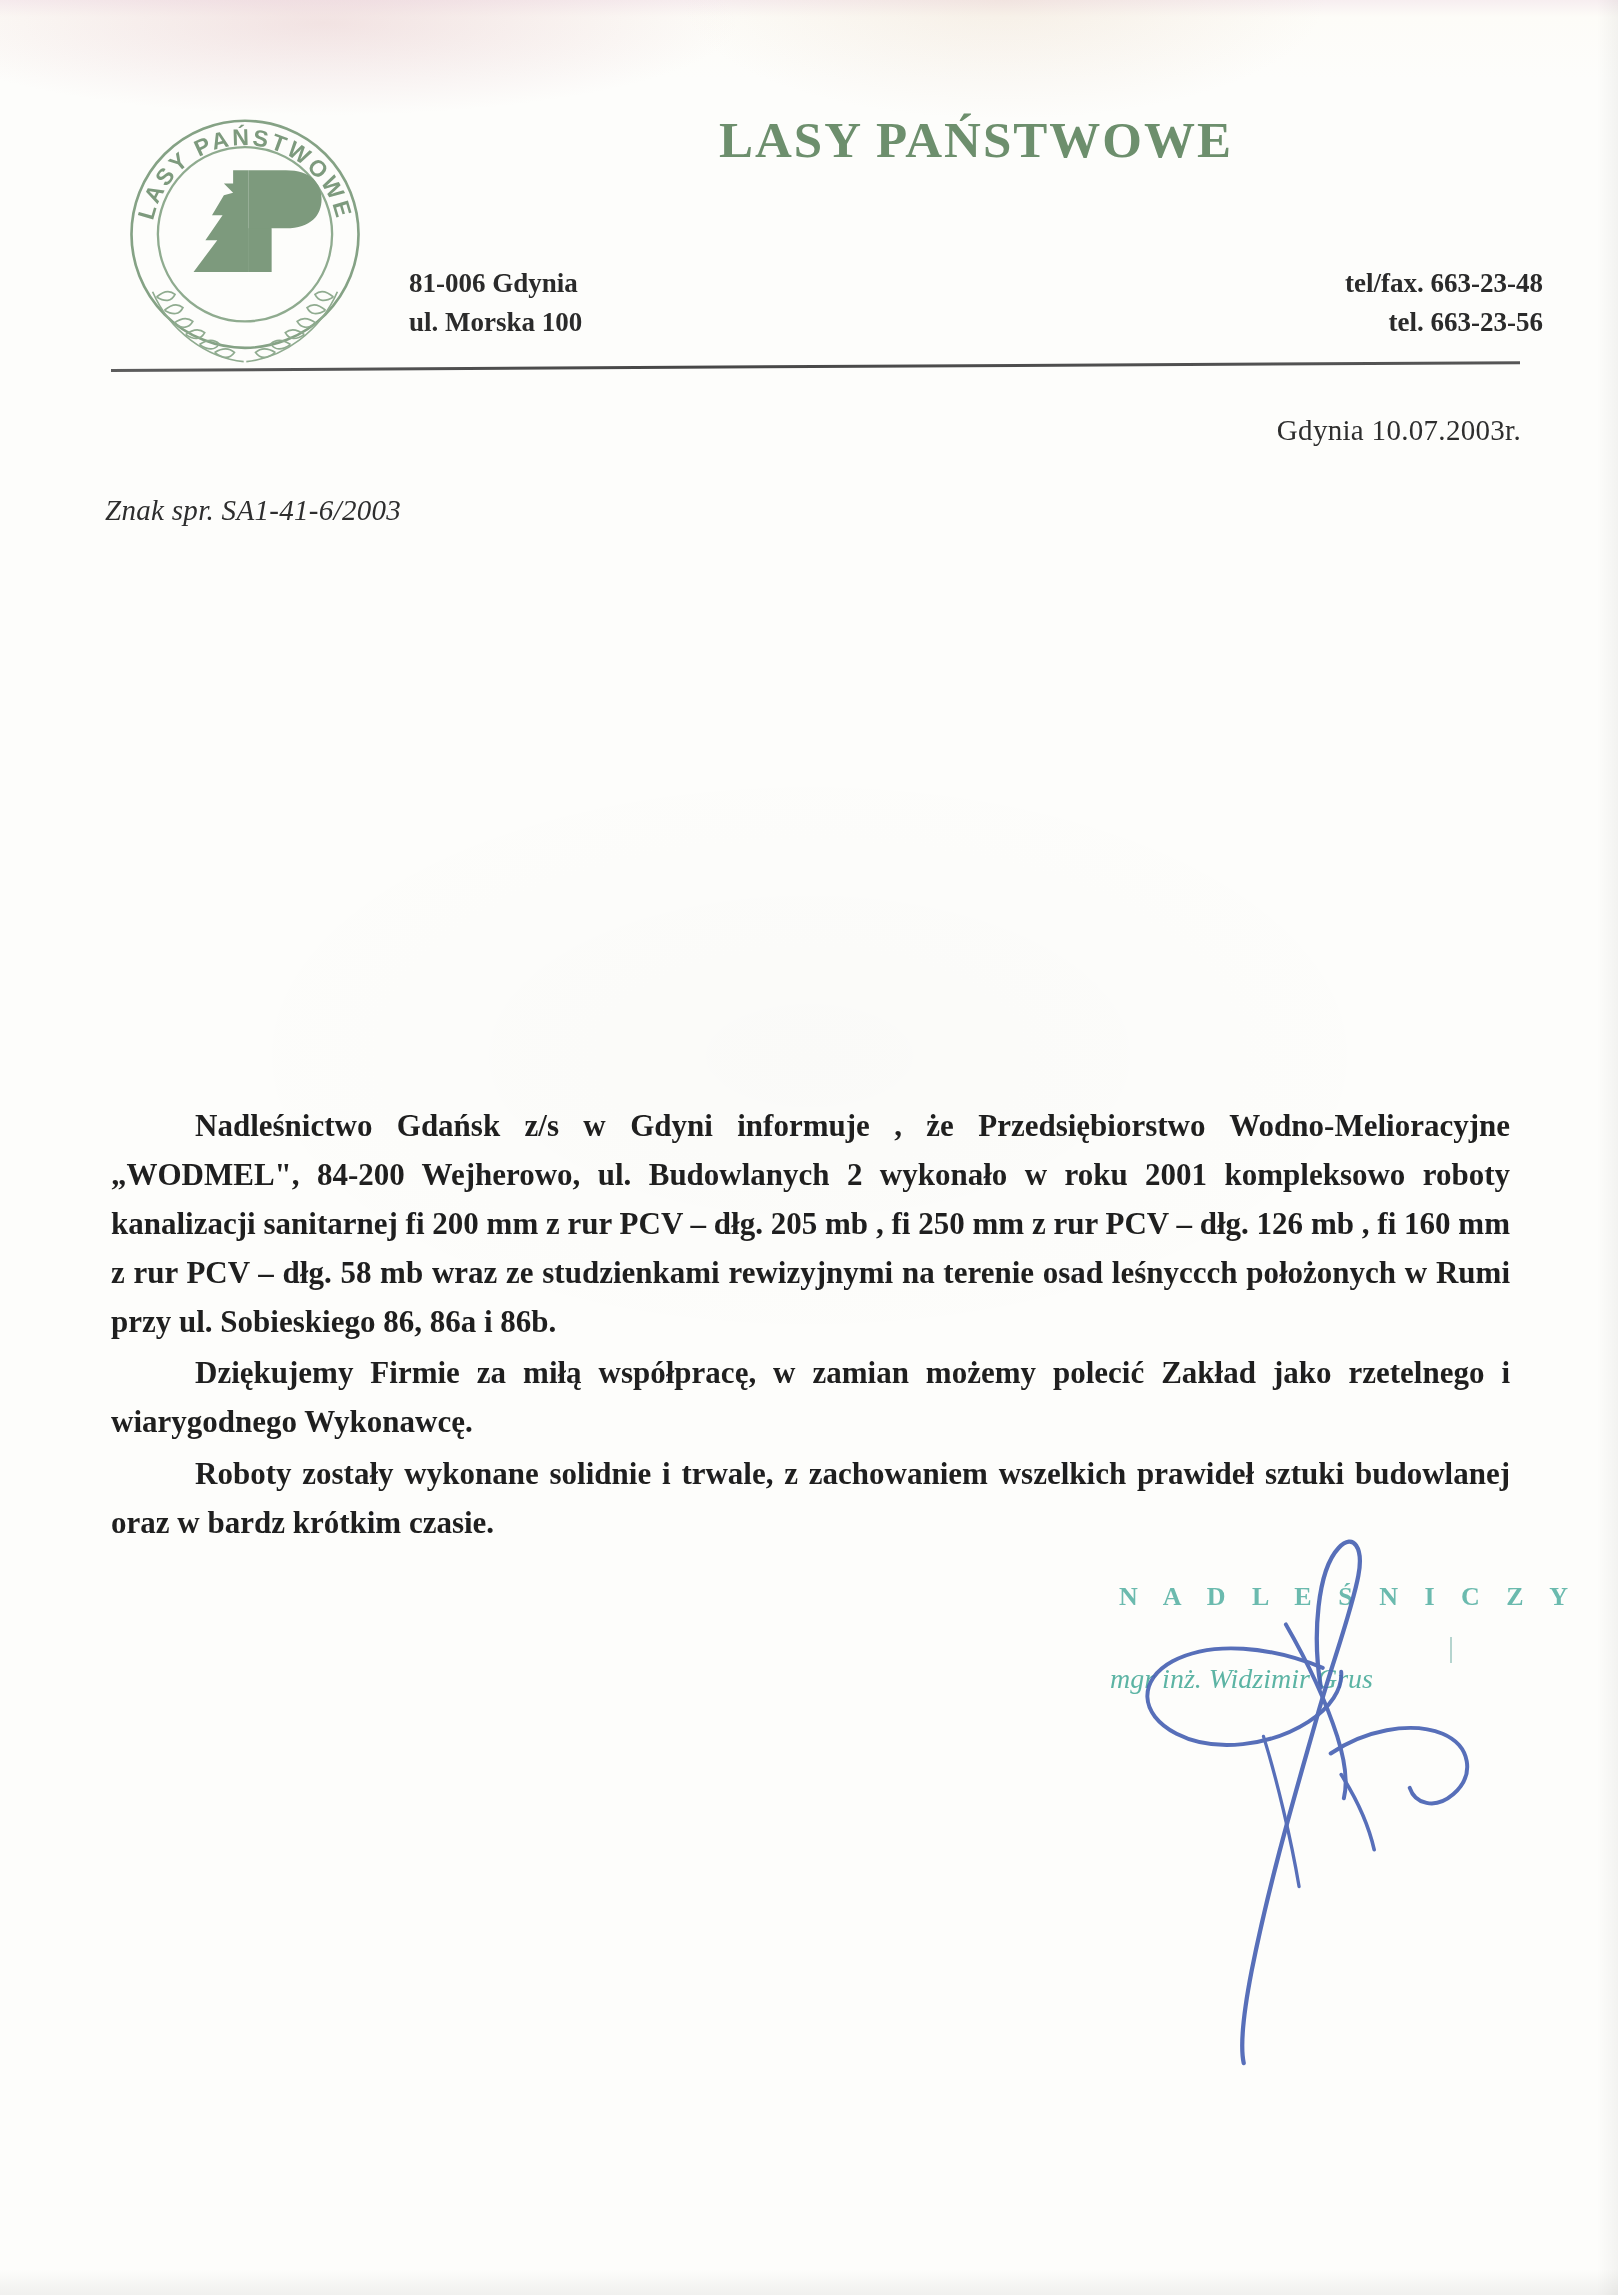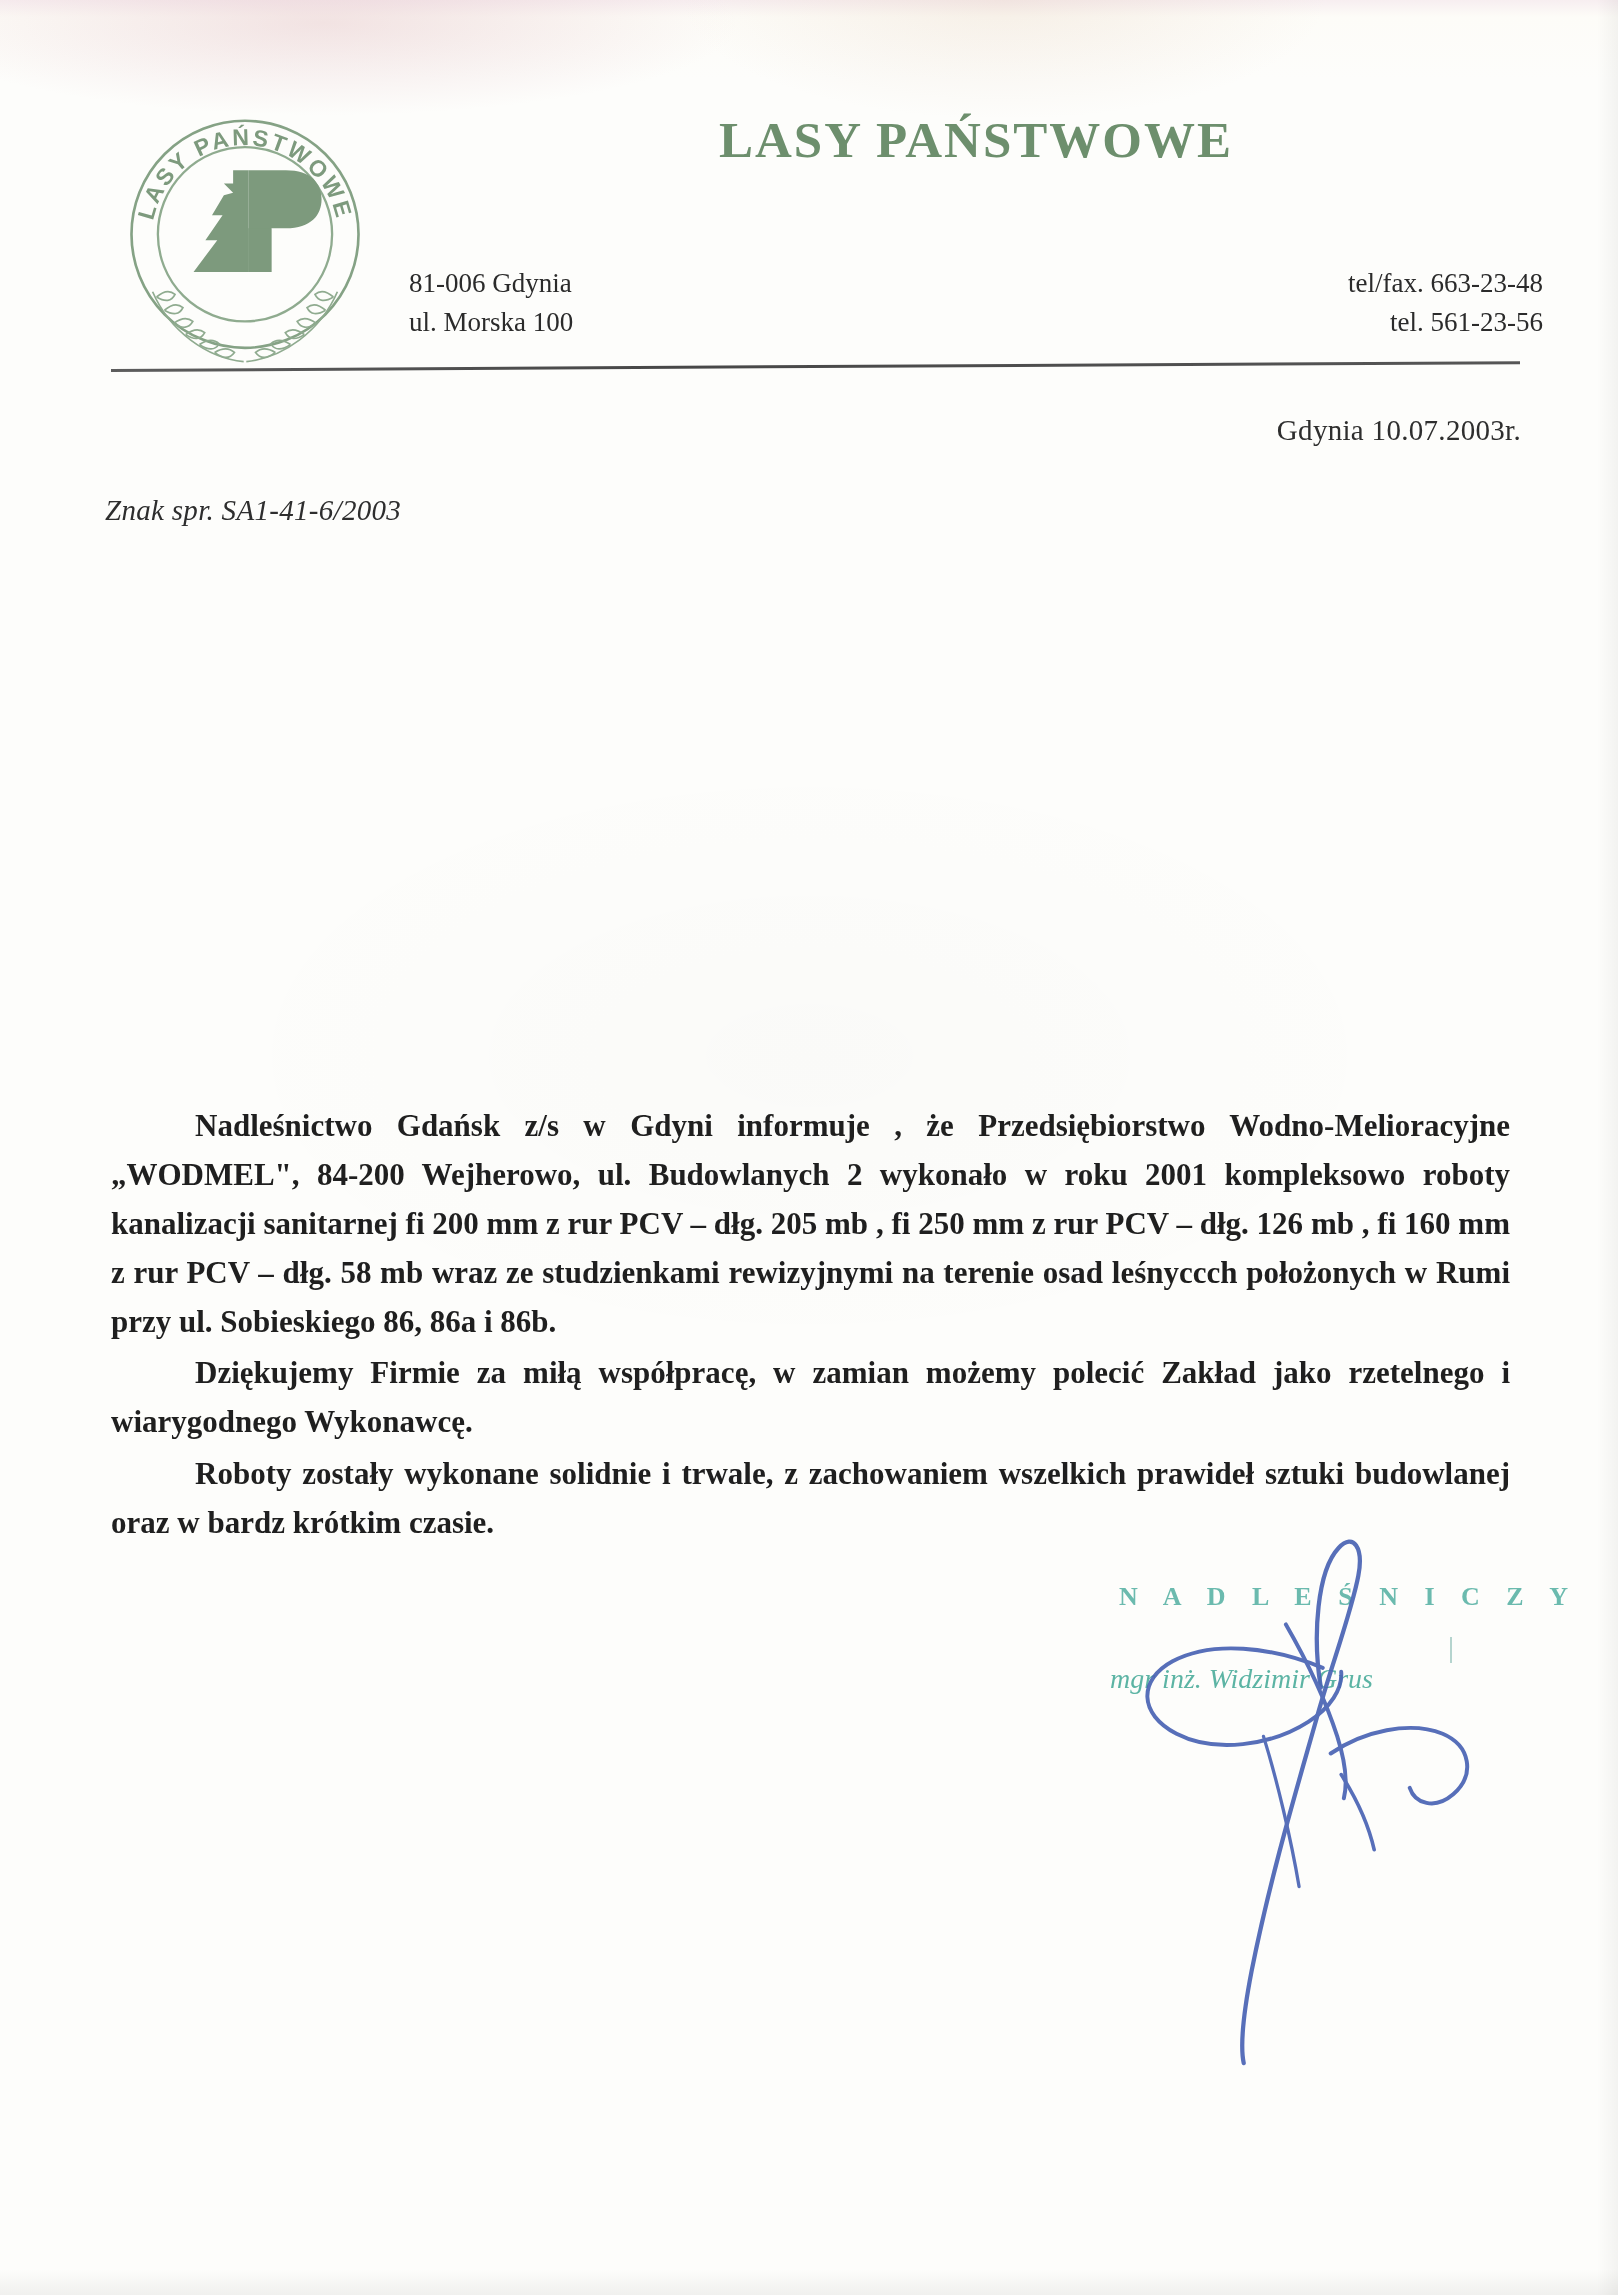--- a/index.html
+++ b/index.html
@@ -53,21 +53,21 @@
     line-height:1.14;
     font-size:51px;
     white-space:nowrap;
   }
   .org-line.l2{font-size:51px;letter-spacing:1.3px;}
 
   .contact{
     position:absolute;left:409px;top:264px;width:1134px;
     display:flex;justify-content:space-between;align-items:flex-start;
   }
-  .contact-col{font-size:27px;font-weight:400;color:#2b2b2b;line-height:1.45;}
+  .contact-col{font-size:27px;font-weight:700;color:#2b2b2b;line-height:1.45;}
   .contact-col.right{text-align:right;}
 
   .rule{
     position:absolute;left:111px;top:369px;width:1409px;height:2.6px;
     background:linear-gradient(90deg,#5d5d5d,#474747 40%,#565656 100%);
     transform:rotate(-0.32deg);
     transform-origin:left center;
   }
 
   
@@ -212,21 +212,21 @@
     <div class="org-line l1">LASY PAŃSTWOWE</div>
   </div>
 
   <div class="contact">
     <div class="contact-col left">
       <div>81-006 Gdynia</div>
       <div>ul. Morska 100</div>
     </div>
     <div class="contact-col right">
       <div>tel/fax. 663-23-48</div>
-      <div>tel. 561-23-56</div>
+      <div>tel. 663-23-56</div>
     </div>
   </div>
 
   <div class="rule"></div>
 
   <div class="date">Gdynia 10.07.2003r.</div>
   <div class="znak">Znak spr. SA1-41-6/2003</div>
 
 
   <div class="body">

